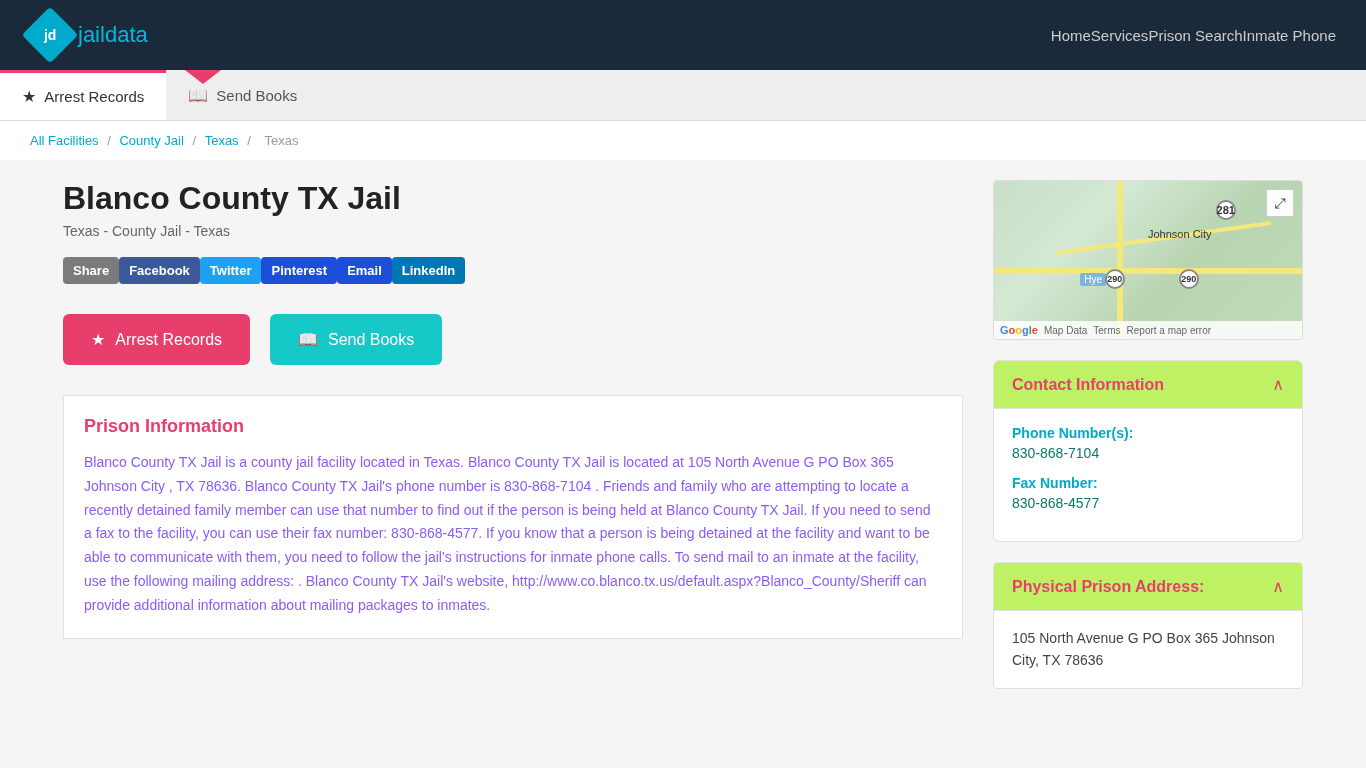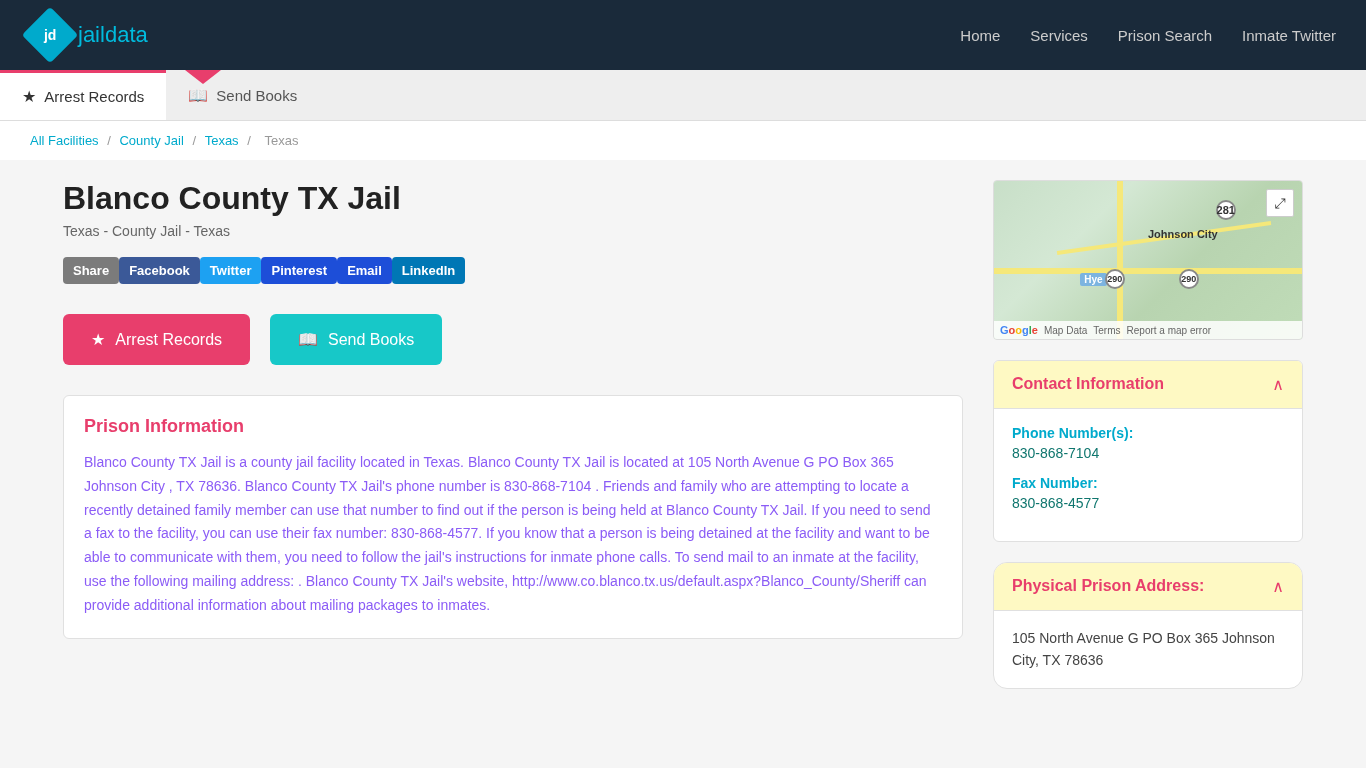--- a/index.html
+++ b/index.html
@@ -38,21 +38,20 @@
     .logo-text {
       color: white;
       font-size: 22px;
       font-weight: 300;
     }
     .logo-text span {
       color: #00bbdd;
     }
     .nav-links {
       display: flex;
-      gap: 30px;
     }
     .nav-link {
       color: #ccc;
       text-decoration: none;
       font-size: 15px;
       cursor: pointer;
     }
 
     
     .tab-bar {
@@ -177,21 +176,21 @@
       display: flex;
       align-items: center;
       gap: 10px;
       font-weight: 500;
     }
 
     
     .prison-info-card {
       background: white;
       border: 1px solid #e0e0e0;
-      border-radius: 6px;
+      border-radius: 0;
       padding: 20px;
     }
     .prison-info-title {
       color: #e83e6c;
       font-size: 18px;
       font-weight: bold;
       margin-bottom: 14px;
     }
     .prison-info-text {
       color: #8b5cf6;
@@ -238,21 +237,21 @@
       height: 4px;
       width: 70%;
       top: 35%;
       left: 20%;
       transform: rotate(-8deg);
     }
     .map-label {
       position: absolute;
       font-size: 11px;
       color: #333;
-      font-weight: bold;
+      font-weight: normal;
     }
     .map-expand {
       position: absolute;
       top: 8px;
       right: 8px;
       background: white;
       border: 1px solid #ccc;
       border-radius: 2px;
       width: 28px;
       height: 28px;
@@ -288,26 +287,26 @@
 
     
     .contact-card {
       background: white;
       border: 1px solid #e0e0e0;
       border-radius: 6px;
       overflow: hidden;
       margin-bottom: 20px;
     }
     .card-header {
-      background: #fef9c3;
+      background: #bef264;
       border-bottom: 1px solid #e0e0e0;
       padding: 14px 18px;
       display: flex;
       justify-content: space-between;
-      align-items: flex-start;
+      align-items: center;
     }
     .card-header-title {
       color: #e83e6c;
       font-size: 16px;
       font-weight: bold;
     }
     .card-body {
       padding: 16px 18px;
     }
     .contact-field-label {
@@ -319,21 +318,21 @@
     .contact-field-value {
       color: #0f766e;
       font-size: 14px;
       margin-bottom: 14px;
     }
 
     
     .address-card {
       background: white;
       border: 1px solid #e0e0e0;
-      border-radius: 14px;
+      border-radius: 4px;
       overflow: hidden;
     }
     .address-body {
       padding: 16px 18px;
       color: #444;
       font-size: 14px;
       line-height: 1.6;
     }
 
     .chevron-icon { font-size: 16px; color: #e83e6c; cursor: pointer; }
@@ -347,21 +346,21 @@
       <span class="logo-diamond-inner">jd</span>
     </div>
     <span class="logo-text">
       <span>jail</span><span style="color:#00bbdd;">data</span>
     </span>
   </div>
   <nav class="nav-links">
     <a class="nav-link">Home</a>
     <a class="nav-link">Services</a>
     <a class="nav-link">Prison Search</a>
-    <a class="nav-link">Inmate Twitter</a>
+    <a class="nav-link">Inmate Phone</a>
   </nav>
 </header>
 
 <div class="tab-bar">
   <a class="tab active">
     <span class="tab-icon">★</span>
     <span>Arrest Records</span>
   </a>
   <a class="tab">
     <span class="tab-icon">📖</span>

